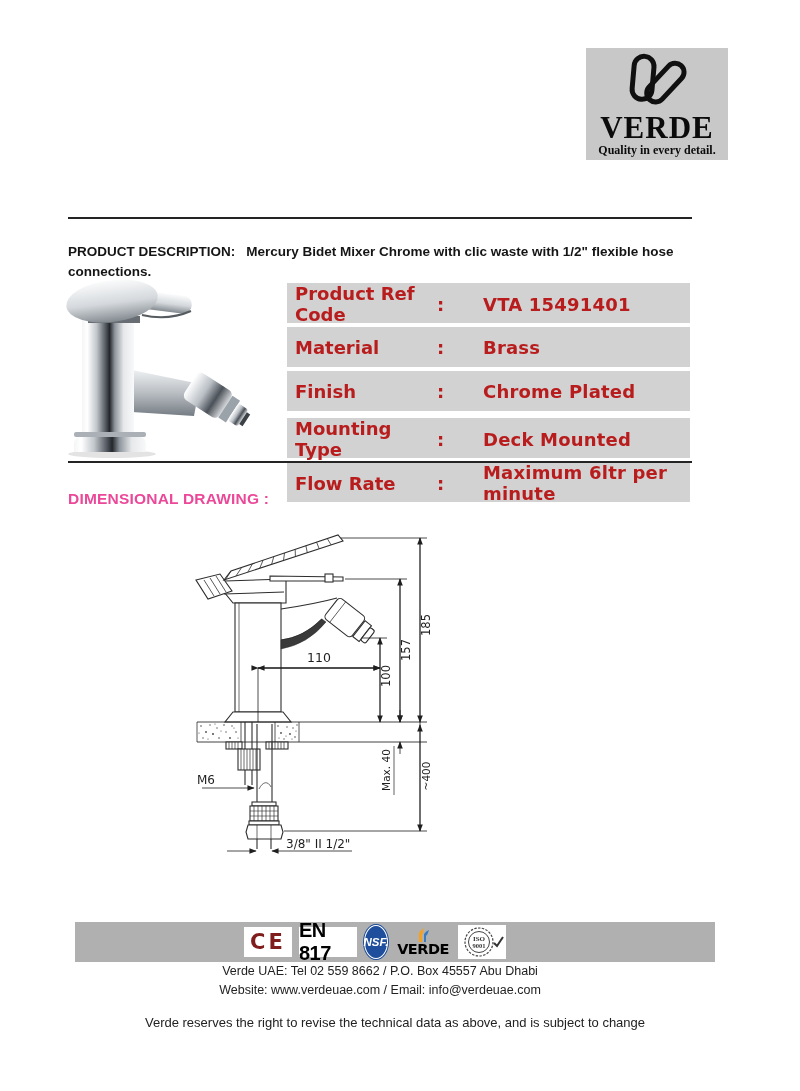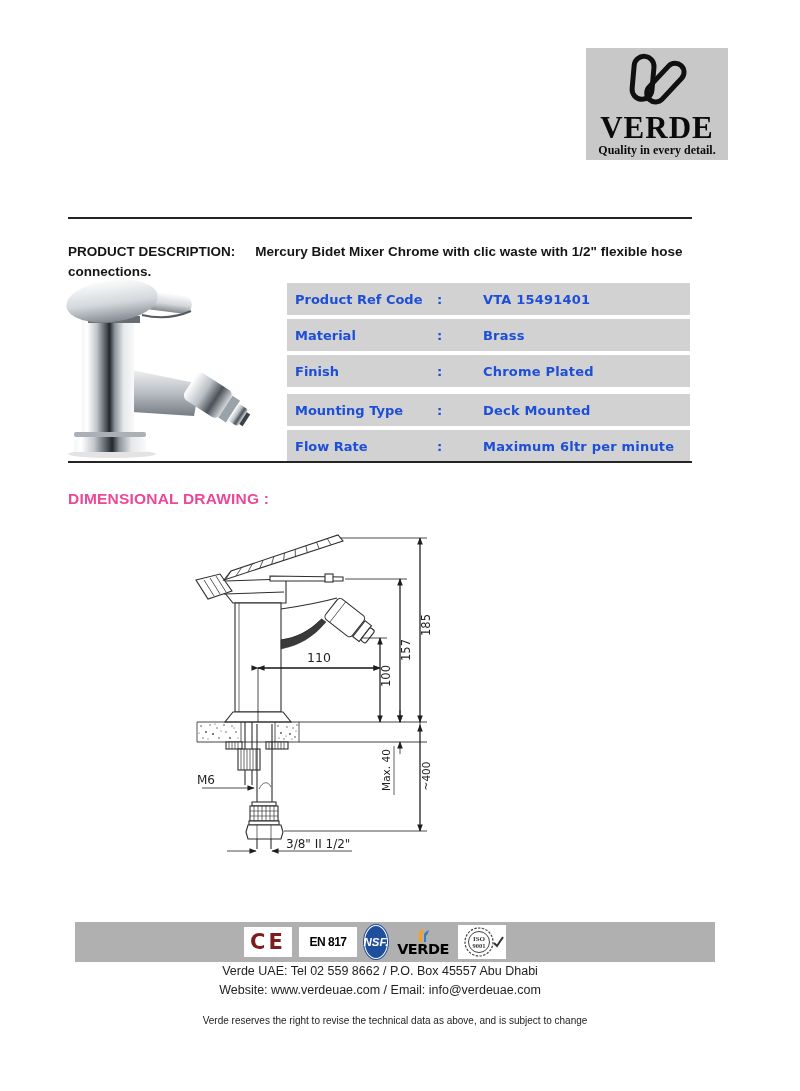--- a/index.html
+++ b/index.html
@@ -13,29 +13,29 @@
   .logo-brand{font-family:"Liberation Serif",serif;font-weight:700;font-size:31px;
               line-height:28px;letter-spacing:1px;color:#0b0b0b;}
   .logo-tagline{font-family:Liberation Serif, serif;font-weight:700;font-size:12px;
                 color:#0b0b0b;margin-top:1px;}
 
   .rule{position:absolute;left:68px;width:624px;height:2.4px;background:#242424;}
   .rule-1{top:217px;} .rule-2{top:461px;}
 
   .desc{position:absolute;left:68px;top:228px;width:628px;
         font-size:13.5px;font-weight:700;line-height:1.55;color:#151515;}
-  .desc .t{margin-right:20px;}
+  .desc .t{margin-right:11px;}
 
   
   .spec{position:absolute;left:287px;top:283px;width:403px;display:flex;
         flex-direction:column;}
-  .spec-row{height:32px;background:#d2d2d2;display:grid;
+  .spec-row{height:40px;background:#d2d2d2;display:grid;
             grid-template-columns:150px 36px 1fr;align-items:center;
-            font-family:"DejaVu Sans",sans-serif;font-weight:700;font-size:13px;
-            color:#1d4ed8;margin-bottom:4px;}
+            font-family:"DejaVu Sans",sans-serif;font-weight:700;font-size:18px;
+            color:#b91c1c;margin-bottom:4px;}
   .spec-row:nth-child(3){margin-bottom:7px;}
   .spec-row .lab{padding-left:8px;}
   .spec-row .sep{text-align:left;}
   .spec-row .val{padding-left:10px;letter-spacing:.2px;}
 
   .photo{position:absolute;left:62px;top:270px;}
 
   .sec-head{position:absolute;left:68px;top:477px;font-size:15.5px;font-weight:700;
             color:#ec4899;letter-spacing:.2px;}
 
@@ -43,34 +43,34 @@
   .drawing text{font-family:"DejaVu Sans",sans-serif;fill:#1f1f1f;}
 
   
   .cert-bar{position:absolute;left:75px;top:922px;width:640px;height:40px;
             background:#b0b0b0;display:flex;align-items:center;justify-content:center;
             gap:7px;padding-right:40px;box-sizing:border-box;}
   .cbox{background:#ffffff;height:30px;display:flex;align-items:center;
         justify-content:center;}
   .ce{width:48px;font-weight:700;font-size:21px;letter-spacing:3px;
       font-family:"DejaVu Sans",sans-serif;color:#7f1d1d;}
-  .en{width:58px;font-weight:700;font-size:12px;letter-spacing:-.5px;
+  .en{width:58px;font-weight:700;font-size:20px;letter-spacing:-.5px;
       font-family:"Liberation Sans",sans-serif;color:#000;}
   .nsf{width:24px;height:34px;border-radius:50%;background:#1e4e9c;color:#fff;
        display:flex;align-items:center;justify-content:center;font-weight:700;
        font-style:italic;font-size:11.5px;box-shadow:inset 0 0 0 1px #fff,0 0 0 1px #1e4e9c;}
   .dvgw{display:flex;flex-direction:column;align-items:center;width:56px;}
   .dvgw .word{font-weight:700;font-size:14.5px;color:#000;line-height:13px;
               font-family:"DejaVu Sans",sans-serif;letter-spacing:-.5px;}
   .isobox{width:48px;height:34px;}
   .footer-line{position:absolute;left:60px;width:640px;text-align:center;
                font-size:12.5px;color:#222;}
   .fl1{top:964px;} .fl2{top:983px;}
   .disclaimer{position:absolute;left:35px;width:720px;top:1015px;text-align:center;
-              font-size:10px;color:#222;}
+              font-size:13px;color:#222;}
 </style>
 </head>
 <body>
 
 <div id="page">
 
   <div class="logo-box">
     <svg class="logo-mark" width="100" height="57" viewBox="0 0 100 86">
       <g fill="none" stroke="#101010" stroke-width="7.5">
         <rect x="14" y="5" width="30" height="65" rx="15" transform="rotate(5 29 37)"></rect>

